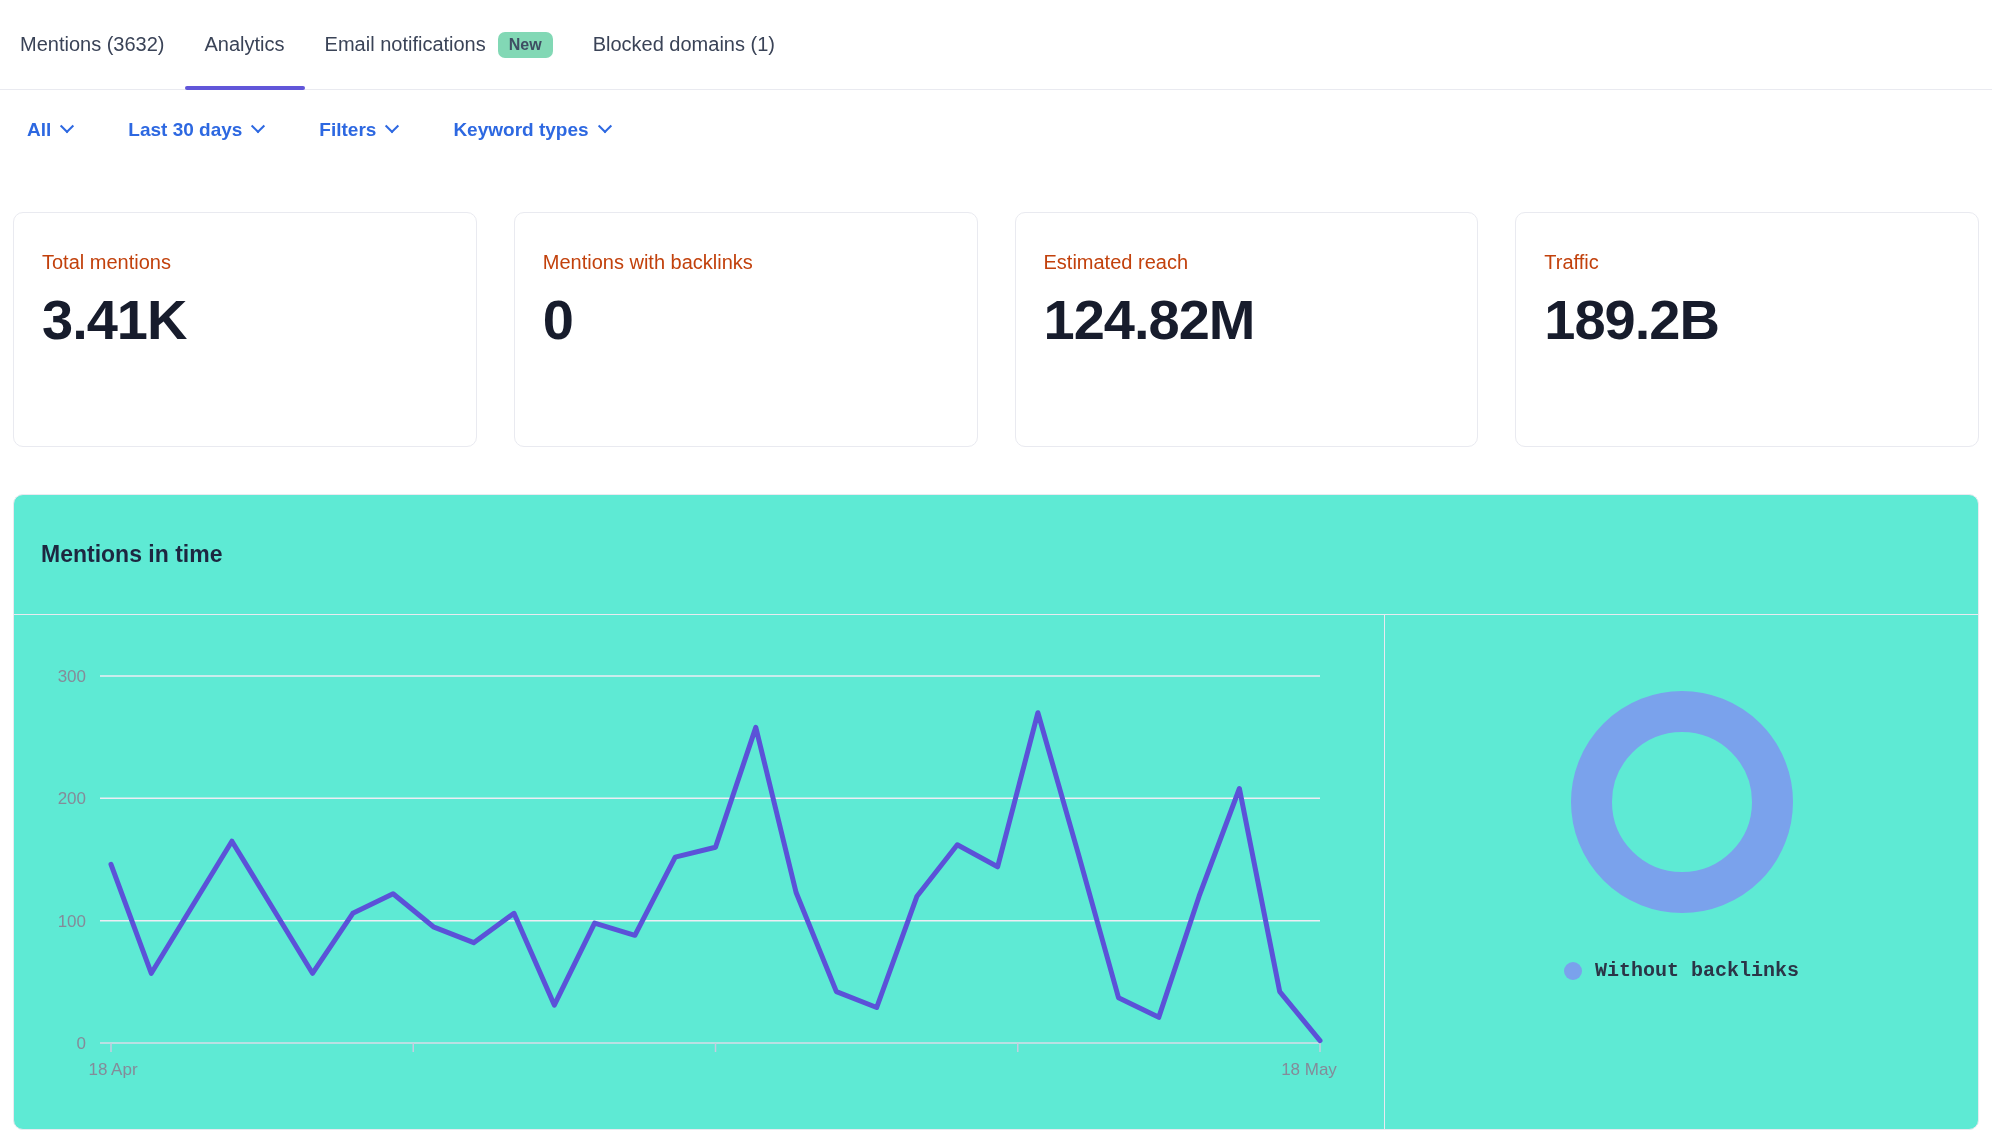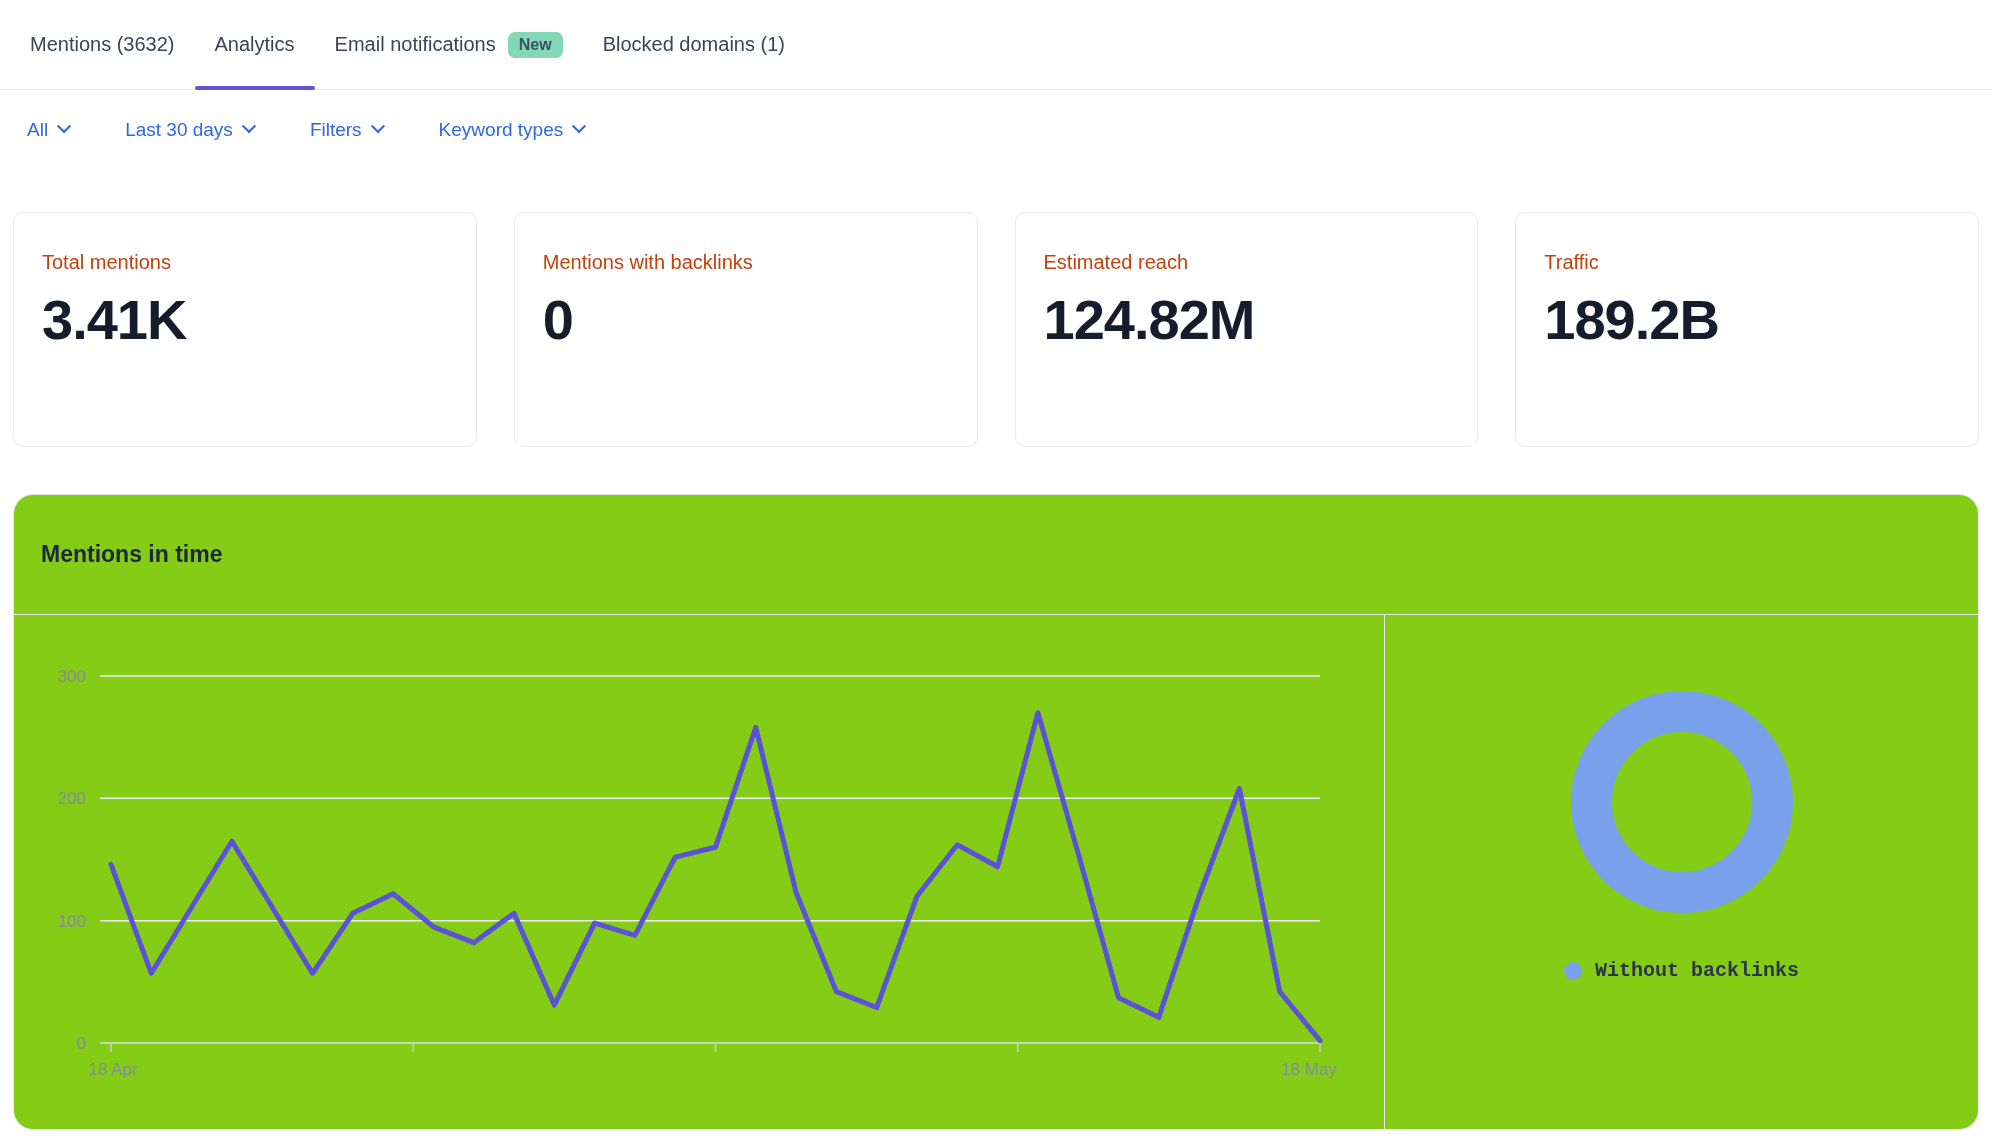--- a/index.html
+++ b/index.html
@@ -1,45 +1,45 @@
 <!DOCTYPE html>
 <html><head>
 <meta charset="utf-8">
 <style>
   * { margin:0; padding:0; box-sizing:border-box; }
   html,body { background:#ffffff; }
   body { width:1992px; height:1148px; font-family:"Liberation Sans", sans-serif; overflow:hidden; }
   .app { width:1992px; height:1148px; background:#fff; }
 
   
-  .tabbar { height:90px; border-bottom:1px solid #e9eaf0; display:flex; align-items:stretch; padding-left:10px; }
+  .tabbar { height:90px; border-bottom:1px solid #e9eaf0; display:flex; align-items:stretch; padding-left:0; }
   .tab { position:relative; display:flex; align-items:center; padding:0 20px; cursor:pointer;
          font-size:20px; color:#3a4357; white-space:nowrap; }
   .tab.active::after { content:""; position:absolute; left:0; right:0; bottom:-1px; height:4px;
          background:#6156d9; border-radius:2px; }
   .badge { display:inline-block; margin-left:12px; background:#82d8b5; color:#3f4e63;
          font-size:16px; font-weight:600; padding:5px 11px; border-radius:7px; line-height:1; }
 
   
   .filterbar { margin:22px 0 0 27px; height:36px; display:flex; align-items:center; gap:56px; }
   .filteritem { display:flex; align-items:center; gap:11px; color:#2d68e1; font-size:19px;
-         font-weight:400; cursor:pointer; white-space:nowrap; }
+         font-weight:700; cursor:pointer; white-space:nowrap; }
   .chev { width:10px; height:10px; border-right:2.5px solid #2d68e1; border-bottom:2.5px solid #2d68e1;
          transform:rotate(45deg) translate(-2px,-2px); margin-top:-3px; }
 
   
   .stats { display:flex; gap:37px; margin:64px 13px 0 13px; }
   .statcard { flex:1; height:235px; border:1px solid #e9eaf0; border-radius:10px; background:#fff;
          padding:38px 28px 0 28px; }
   .statlabel { font-size:20px; color:#c2410c; }
   .statvalue { margin-top:13px; font-size:56px; font-weight:700; color:#171c2c; letter-spacing:-1px; }
 
   
-  .chart-card { margin:47px 13px 0 13px; height:636px; border:1px solid #e9eaf0; border-radius:20px;
-         background:#84cc16; overflow:hidden; }
+  .chart-card { margin:47px 13px 0 13px; height:636px; border:1px solid #e9eaf0; border-radius:10px;
+         background:#5eead4; overflow:hidden; }
   .chart-header { height:120px; border-bottom:1px solid #e9eaf0; padding:46px 0 0 27px; }
   .chart-header h2 { font-size:23px; font-weight:700; color:#1d2740; }
   .chart-body { display:flex; height:514px; }
   .line-panel { position:relative; width:1370px; height:514px; }
   .line-panel svg { position:absolute; left:0; top:0; }
   .donut-panel { flex:1; border-left:1px solid #e9eaf0; display:flex; flex-direction:column; align-items:center; }
   .donut { margin-top:76px; width:222px; height:222px; border-radius:50%; border:41px solid #7aa2ec; }
   .legend { margin-top:46px; display:flex; align-items:center; gap:13px;font-family:Liberation Mono, monospace; }
   .legend-dot { width:18px; height:18px; border-radius:50%; background:#7aa2ec; }
   .legend-label { font-size:20px; font-weight:700; color:#2b3547; }

